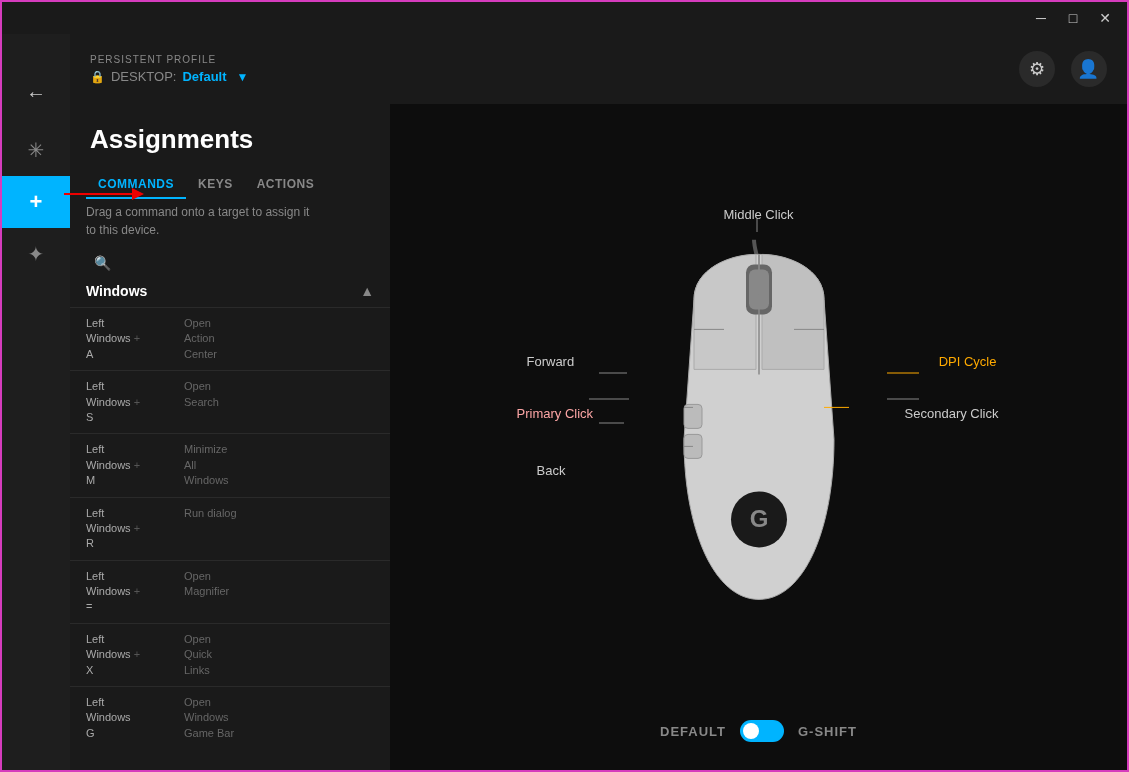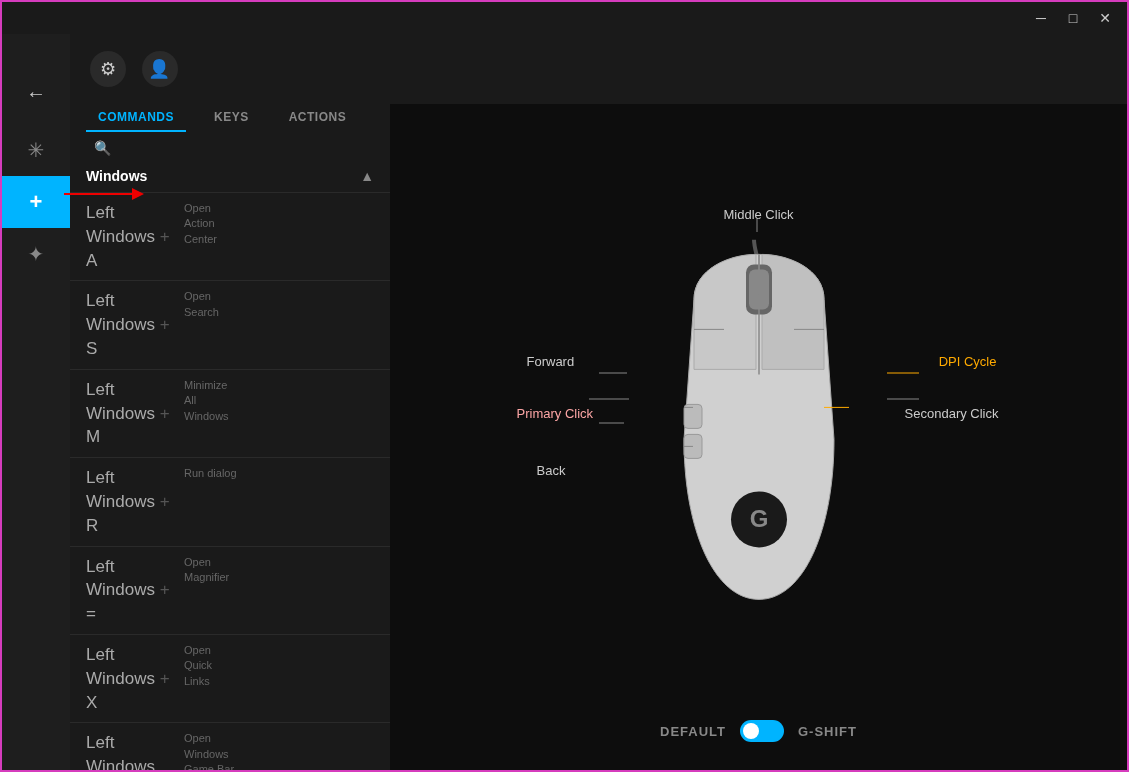--- a/index.html
+++ b/index.html
@@ -154,21 +154,21 @@
       font-weight: 700;
       color: #fff;
       padding: 20px 20px 16px;
     }
 
     
     .tabs {
       display: flex;
       flex-wrap: wrap;
       padding: 0 16px;
-      gap: 16px;
+      gap: 0;
       margin-bottom: 4px;
     }
     .tab {
       padding: 6px 12px;
       font-size: 12px;
       color: #888;
       cursor: pointer;
       border-bottom: 2px solid transparent;
       text-transform: uppercase;
       letter-spacing: 0.5px;
@@ -229,21 +229,21 @@
     
     .command-item {
       display: flex;
       align-items: flex-start;
       padding: 8px 16px;
       border-top: 1px solid #2a2a2a;
       cursor: grab;
       gap: 8px;
     }
     .cmd-key {
-      font-size: 17px;
+      font-size: 11px;
       color: #aaa;
       min-width: 90px;
       line-height: 1.4;
     }
     .cmd-key .plus { color: #555; }
     .cmd-action {
       font-size: 11px;
       color: #666;
       line-height: 1.4;
       flex: 1;
@@ -339,20 +339,29 @@
 </head>
 <body>
 
 <div class="titlebar">
   <button class="titlebar-btn">─</button>
   <button class="titlebar-btn">□</button>
   <button class="titlebar-btn close">✕</button>
 </div>
 
 <div class="header">
+  <div class="header-left">
+    <div class="persistent-profile-label">PERSISTENT PROFILE</div>
+    <div class="desktop-label">
+      <span class="lock-icon">🔒</span>
+      <span class="desktop-text">DESKTOP:</span>
+      <span class="desktop-name">Default</span>
+      <span class="chevron-down">▼</span>
+    </div>
+  </div>
   <div class="header-right">
     <button class="header-icon-btn">⚙</button>
     <button class="header-icon-btn">👤</button>
   </div>
 </div>
 
 <div class="sidebar">
   <div class="sidebar-back">←</div>
   <div class="sidebar-item">
     <span>✳</span>
@@ -364,28 +373,32 @@
       <line x1="0" y1="8" x2="68" y2="8" stroke="#e00" stroke-width="2"></line>
       <polygon points="68,2 80,8 68,14" fill="#e00"></polygon>
     </svg>
   </div>
   <div class="sidebar-item">
     <span>✦</span>
   </div>
 </div>
 
 <div class="left-panel">
+  <div class="assignments-title">Assignments</div>
 
   <div class="tabs">
     <div class="tab active">COMMANDS</div>
     <div class="tab">KEYS</div>
     <div class="tab">ACTIONS</div>
   </div>
 
 
+  <div class="drag-instruction">
+    Drag a command onto a target to assign it<br>to this device.
+  </div>
 
   <div class="search-container">
     <span class="search-icon-span">🔍</span>
   </div>
 
   <div class="section-header">
     <span class="section-title">Windows</span>
     <span class="section-chevron">▲</span>
   </div>
 

